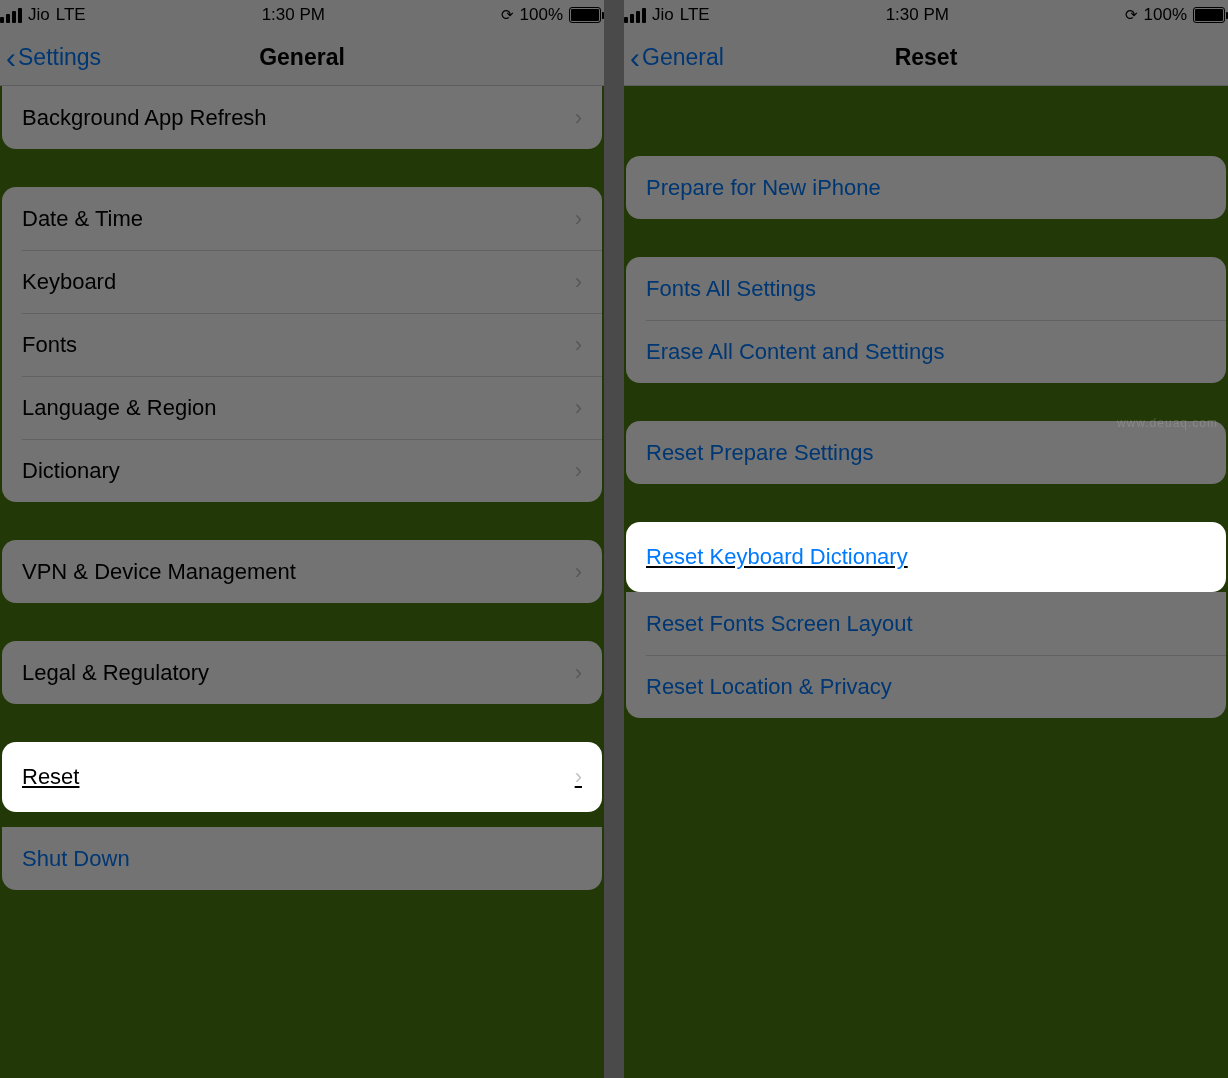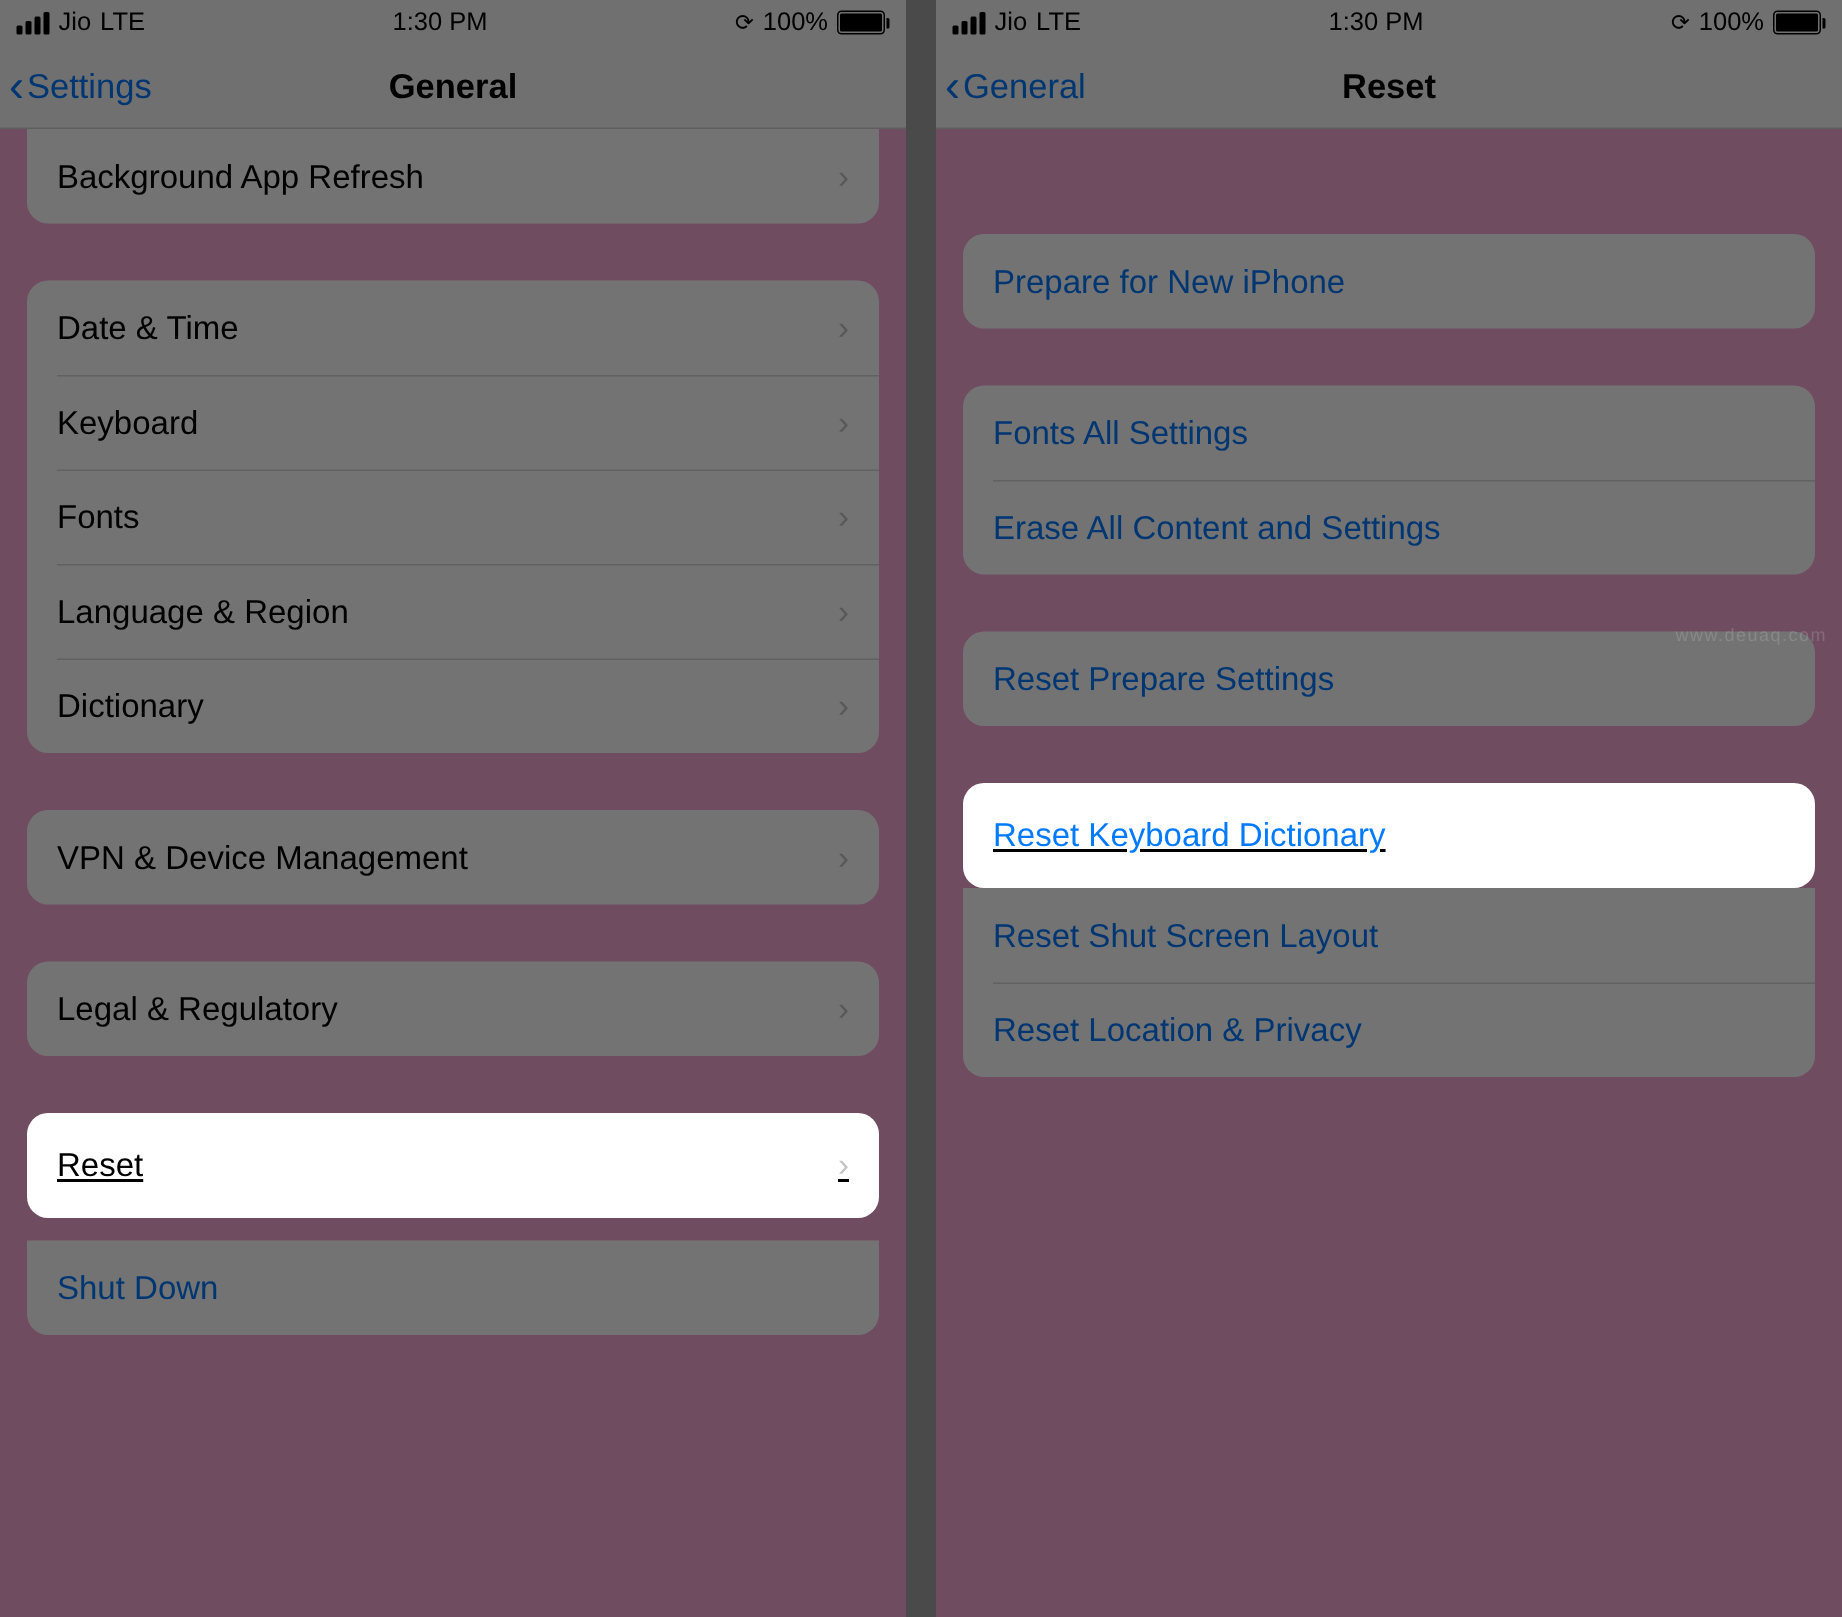--- a/index.html
+++ b/index.html
@@ -28,21 +28,21 @@
     z-index: 10;
   }
 
   
   .status-bar {
     height: 30px;
     background: #f8f8f8;
     display: flex;
     align-items: center;
     justify-content: space-between;
-    padding: 0 11px;
+    padding: 0 0;
     font-size: 17px;
     font-weight: 500;
     color: #000;
   }
   .status-left { display:flex; align-items:center; gap:6px; }
   .status-right { display:flex; align-items:center; gap:6px; }
   .signal-bars { display:flex; align-items:flex-end; gap:2px; }
   .bar { width:4px; background:#000; border-radius:1px; }
   .b1{height:6px}.b2{height:9px}.b3{height:12px}.b4{height:15px}
   .battery { display:flex; align-items:center; }
@@ -69,24 +69,24 @@
   }
   .chev-left { font-size:30px; font-weight:400; line-height:1; }
   .nav-title {
     position:absolute; left:0; right:0; text-align:center;
     font-size:23px; font-weight:600; color:#000;
     pointer-events:none;
   }
 
   
   .content {
-    background: #f9a8d4;
+    background: #4d7c0f;
     height: calc(100% - 86px);
     overflow:hidden;
-    padding: 0 18px;
+    padding: 0 2px;
   }
   .group {
     background:#fff;
     border-radius:14px;
     margin-top: 38px;
     overflow:hidden;
   }
   .group.tight-top { margin-top:0; border-radius:0 0 14px 14px; }
   .group.first-right { margin-top: 70px; }
   .cell {
@@ -303,21 +303,21 @@
     </div>
 
     <div class="hl-group">
       <div class="hl-cell link">
         <span>Reset Keyboard Dictionary</span>
       </div>
     </div>
 
     <div class="group" style="margin-top:0; border-radius:0 0 14px 14px;">
       <div class="cell link">
-        <span>Reset Shut Screen Layout</span>
+        <span>Reset Fonts Screen Layout</span>
       </div>
       <div class="cell link">
         <span>Reset Location &amp; Privacy</span>
       </div>
     </div>
 
   </div>
 </div>
 
 <div class="watermark">www.deuaq.com</div>

